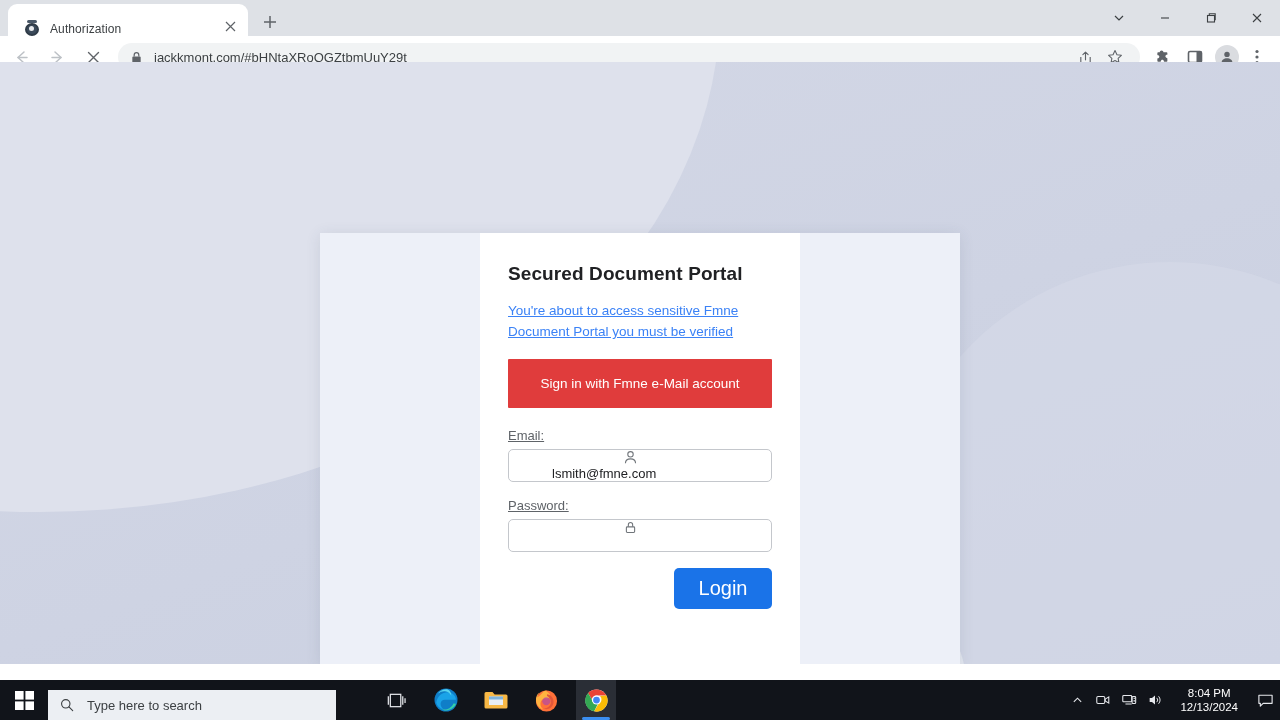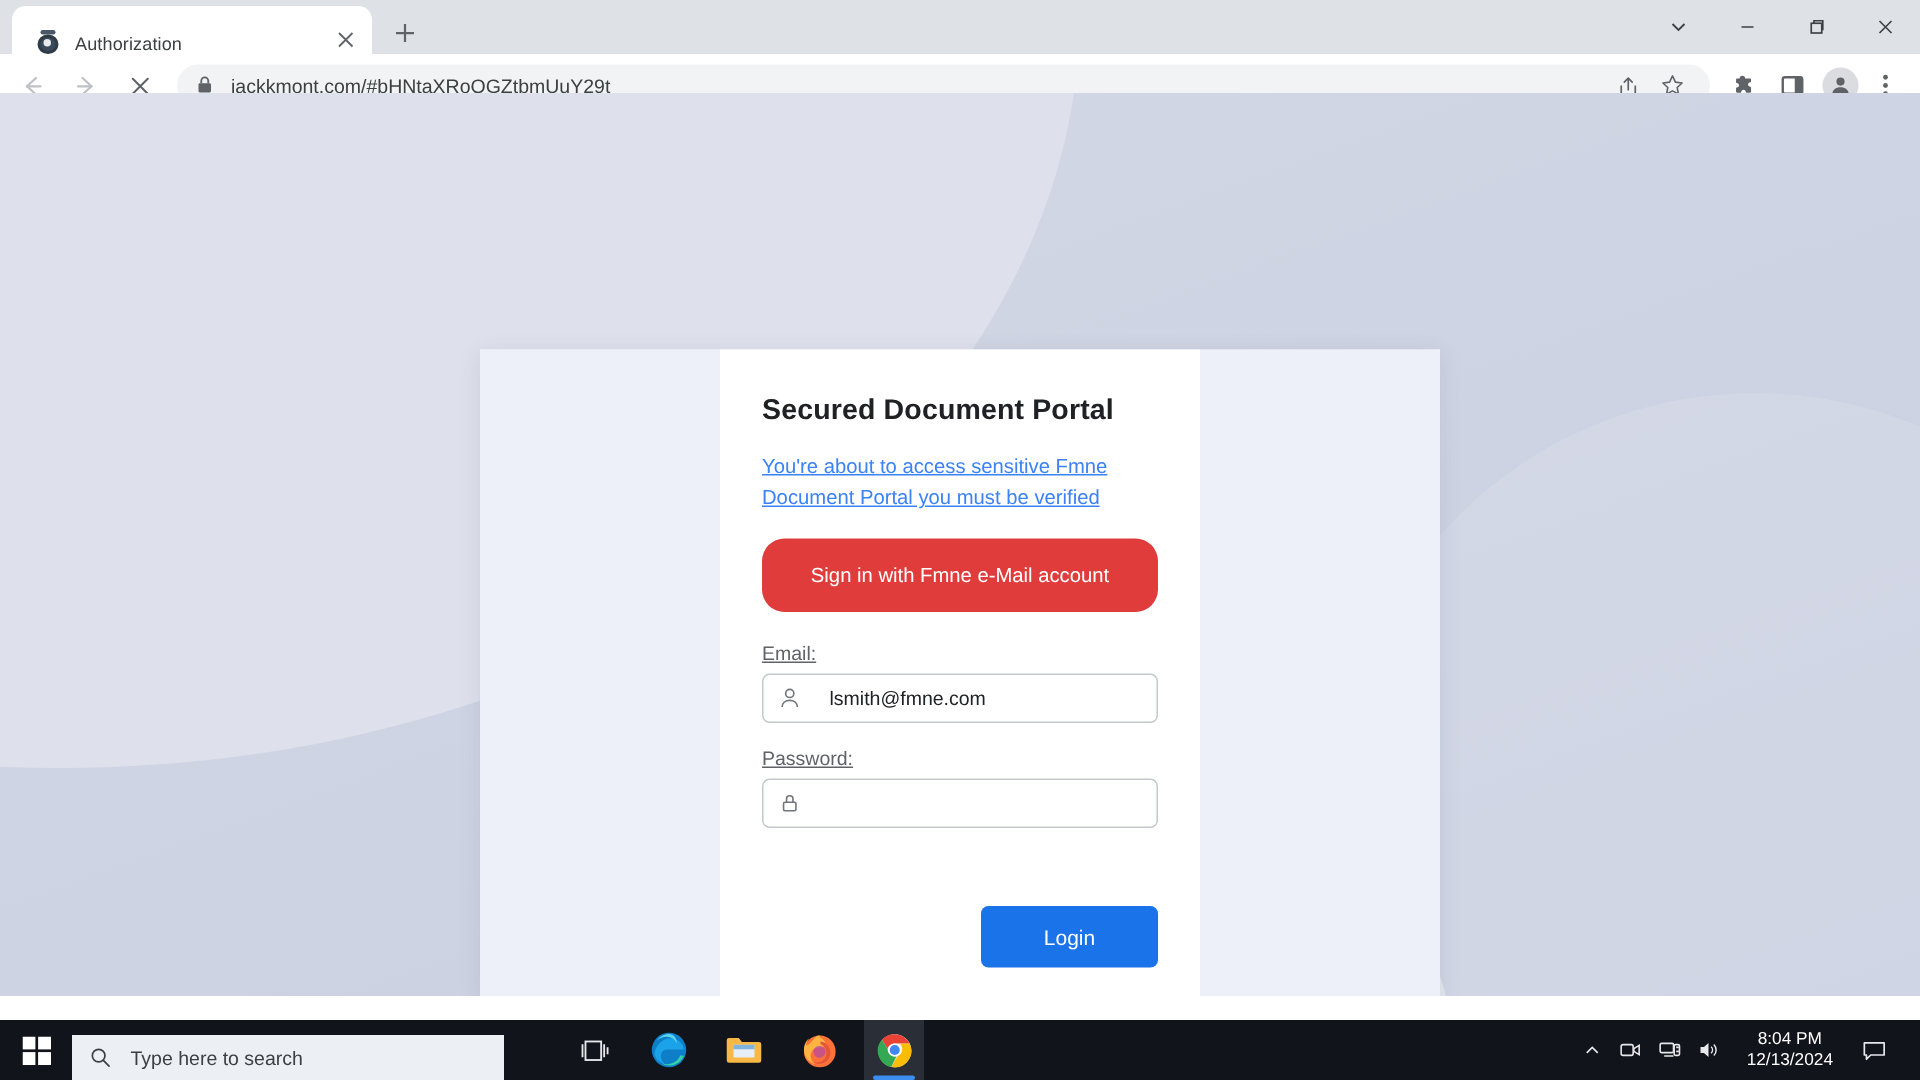--- a/index.html
+++ b/index.html
@@ -134,48 +134,49 @@
   .card-title {
     font-size:19px; color:#202124; font-weight:bold;
     letter-spacing:.1px; margin-bottom:15px;
   }
   .card-desc {
     font-size:13.5px; color:#3b82f6; line-height:21px;
     margin-bottom:17px; white-space:pre-line;text-decoration:underline;
   }
   .btn-red {
     display:block; width:264px; min-height:49px;
-    background:#e03c3c; border:none; border-radius:15px;
+    background:#e03c3c; border:none; border-radius:1px;
     color:#fff; font-size:13.5px; line-height:20px;
     font-family:"Liberation Sans", sans-serif;
     text-align:center; padding:5px 26px; margin-bottom:20px;
     cursor:pointer;
   }
   .field-label {
     font-size:13px; color:#5f6368; margin-bottom:6px;text-decoration:underline;
   }
   .input-wrap {
     width:264px; height:33px; border:1px solid #c4c7cc;
     border-radius:5px; background:#fff;
     display:flex; align-items:center; padding:0 10px;
     margin-bottom:16px;
+    flex-direction:column;
   }
   .input-ico {
     width:15px; height:15px; flex:none; margin-right:19px; color:#70757a;
   }
   .input-wrap input {
     flex:1; border:none; outline:none; background:transparent;
     font-size:13px; color:#202124;
     font-family:"Liberation Sans", sans-serif;
   }
   .btn-row { display:flex; justify-content:flex-end; margin-top:13px; }
   .btn-blue {
-    width:118px; height:41px; background:#1a73e8; border:none;
-    border-radius:5px; color:#fff; font-size:14px;
-    font-family:"Liberation Sans", sans-serif; cursor:pointer;margin-top:36px;
+    width:98px; height:41px; background:#1a73e8; border:none;
+    border-radius:5px; color:#fff; font-size:20px;
+    font-family:"Liberation Sans", sans-serif; cursor:pointer;
   }
 
   
   .taskbar {
     position:absolute; left:0; bottom:0; width:1280px; height:40px;
     background:#11141a;
     display:flex; align-items:flex-end;
   }
   .start-btn {
     width:48px; height:40px; display:flex;
@@ -192,21 +193,21 @@
     width:40px; height:40px; position:relative;
     display:flex; align-items:center; justify-content:center;
   }
   .tb-app.active { background:#2a2e36; }
   .tb-app.active::after {
     content:''; position:absolute; bottom:0; left:6px; right:6px;
     height:3px; background:#3b8ef0; border-radius:2px;
   }
   .tray {
     margin-left:auto; display:flex; align-items:center; height:40px;
-    padding-right:16px; gap:0px;
+    padding-right:0px; gap:0px;
   }
   .tray-ico {
     width:26px; height:40px; display:flex;
     align-items:center; justify-content:center; color:#e6e8ec;
   }
   .clock {
     display:flex; flex-direction:column; align-items:center;
     justify-content:center; color:#fff; font-size:11.5px;
     line-height:14px; padding:0 12px; height:40px;
   }

